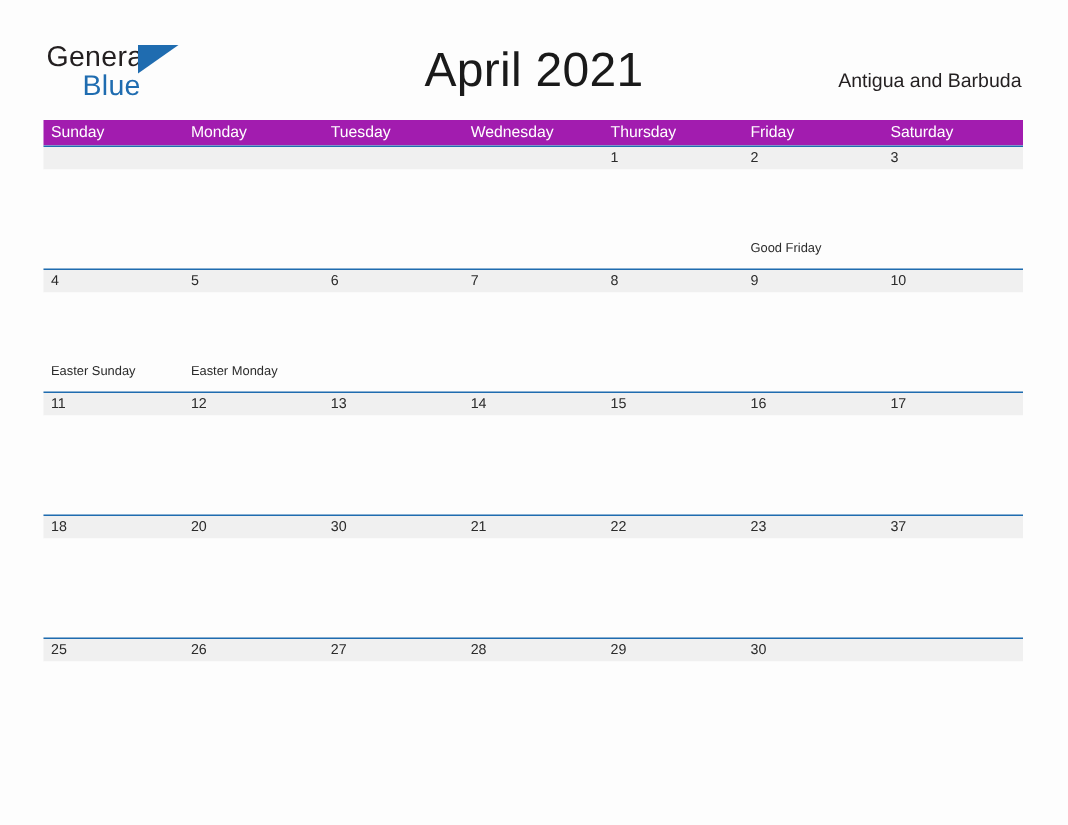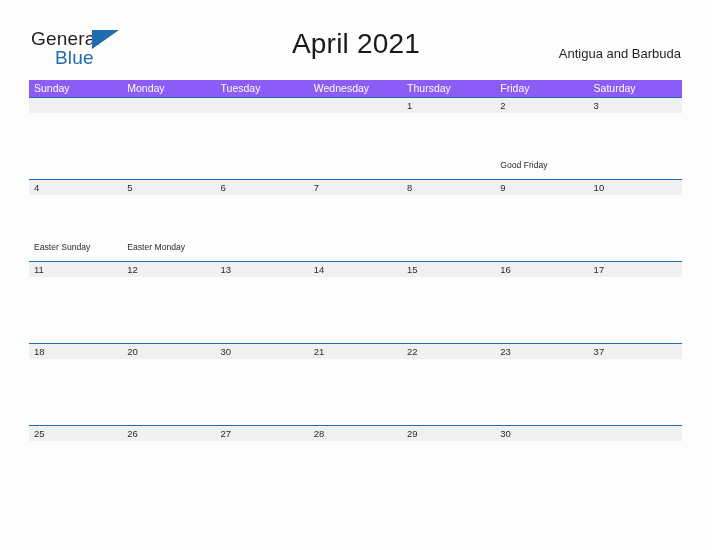--- a/index.html
+++ b/index.html
@@ -57,21 +57,21 @@
     border-left: 27px solid #1f6cb0;
     border-bottom: 19px solid transparent;
   }
 
   .cal-title {
     position: absolute;
     left: 0;
     right: 0;
     top: 28px;
     text-align: center;
-    font-size: 28px;
+    font-size: 32px;
     font-weight: normal;
     color: #1a1a1a;
     letter-spacing: 0.2px;
   }
 
   .cal-country {
     position: absolute;
     right: 31px;
     top: 46px;
     font-size: 13px;
@@ -81,21 +81,21 @@
   
   .calendar {
     position: absolute;
     left: 29px;
     top: 80px;
     width: 653px;
   }
 
   .weekday-row {
     display: flex;
-    background: #8b5cf6;
+    background: #a21caf;
     height: 17px;
   }
   .weekday-cell {
     width: 93.28px;
     box-sizing: border-box;
     padding-left: 5px;
     color: #ffffff;
     font-size: 10.5px;
     line-height: 17px;
     white-space: nowrap;

